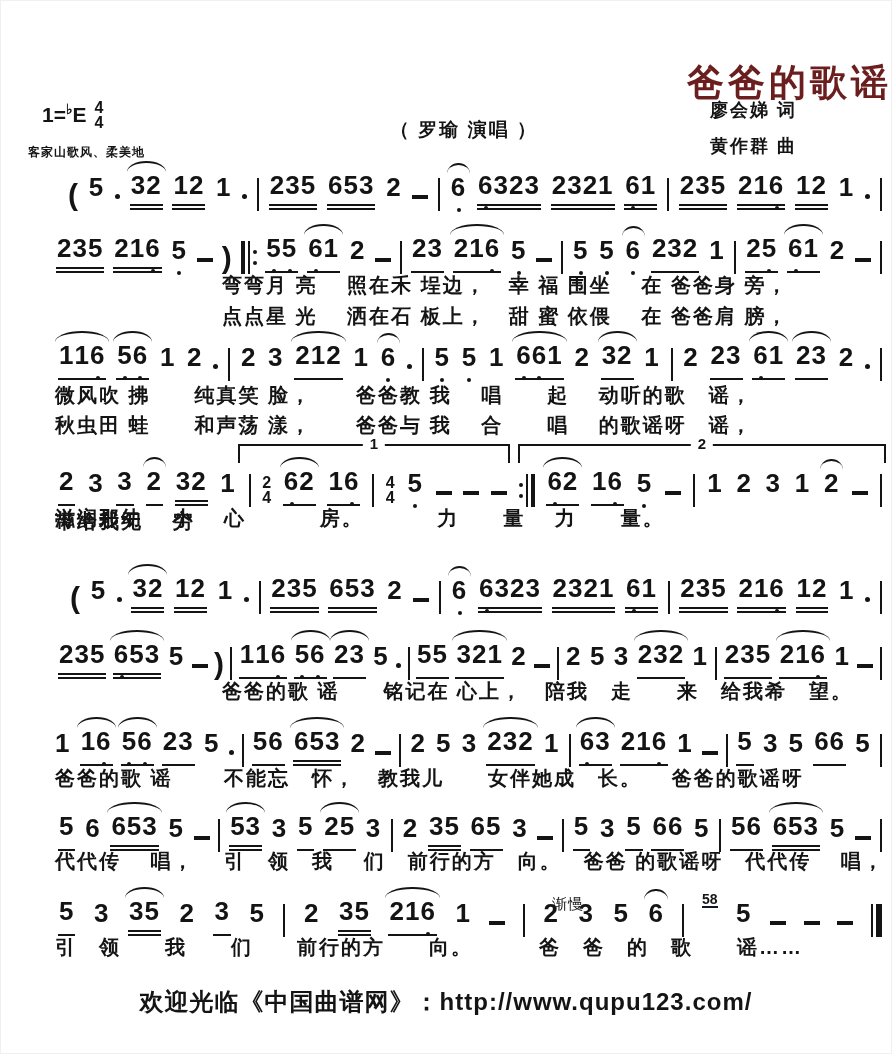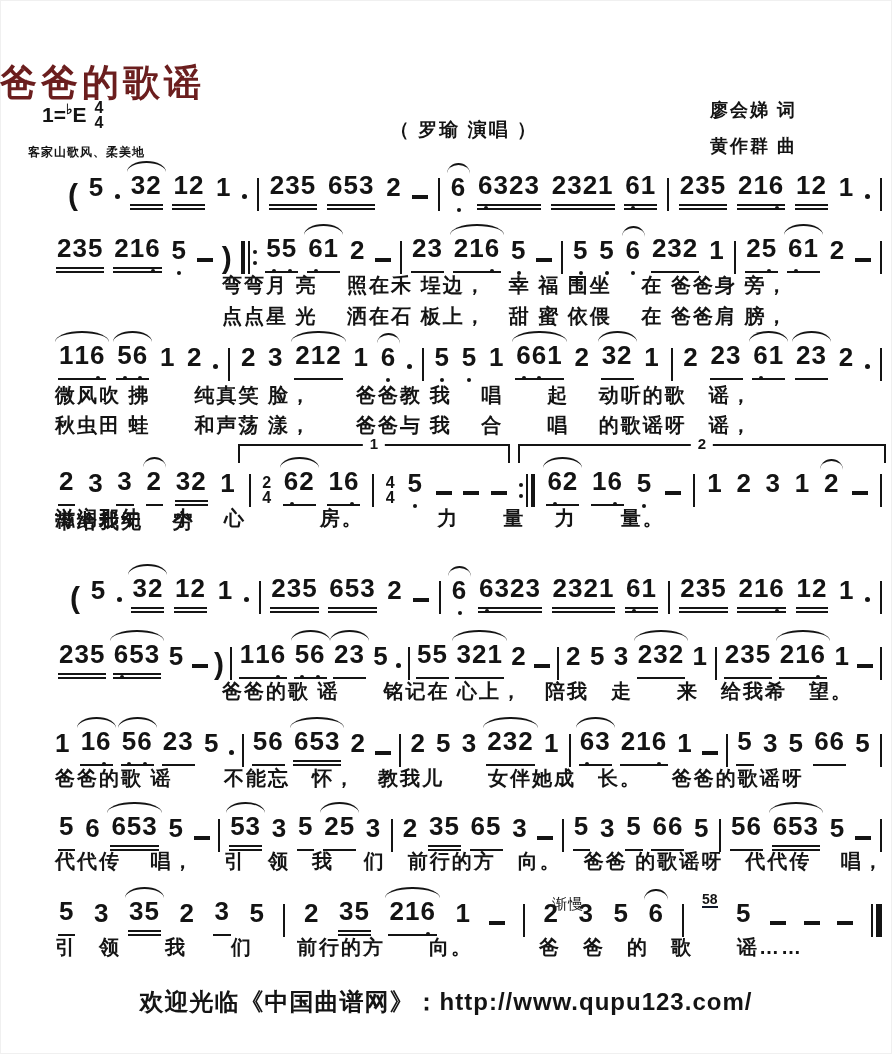--- a/index.html
+++ b/index.html
@@ -1,20 +1,20 @@
 <!DOCTYPE html>
 <html><head>
 <meta charset="utf-8">
 <style>
   html,body{margin:0;padding:0;background:#ffffff;}
   .page{position:relative;width:892px;height:1054px;background:#fff;overflow:hidden;
         font-family:"Liberation Sans",sans-serif;color:#141414;
         box-shadow:inset 0 0 0 1px #f0f0f0;}
   
-  .title{position:absolute;top:58px;left:0;right:7px;text-align:left;
+  .title{position:absolute;top:58px;left:0;right:0;text-align:right;
          font-size:37px;font-weight:700;letter-spacing:4px;color:#6b1e1e;}
   .subtitle{position:absolute;top:117px;left:0;right:0;text-align:center;
             font-size:19px;font-weight:700;letter-spacing:2px;margin-left:36px;}
   .credits{position:absolute;top:92px;right:95px;text-align:left;
            font-size:18px;font-weight:700;line-height:36px;letter-spacing:2px;}
   .keysig{position:absolute;left:42px;top:100px;display:flex;align-items:center;
           font-weight:700;font-size:21px;}
   .keysig .flat{font-size:14px;vertical-align:super;position:relative;top:-6px;}
   .keysig .ts{display:inline-flex;flex-direction:column;align-items:center;
               font-size:16px;line-height:15px;margin-left:8px;}

